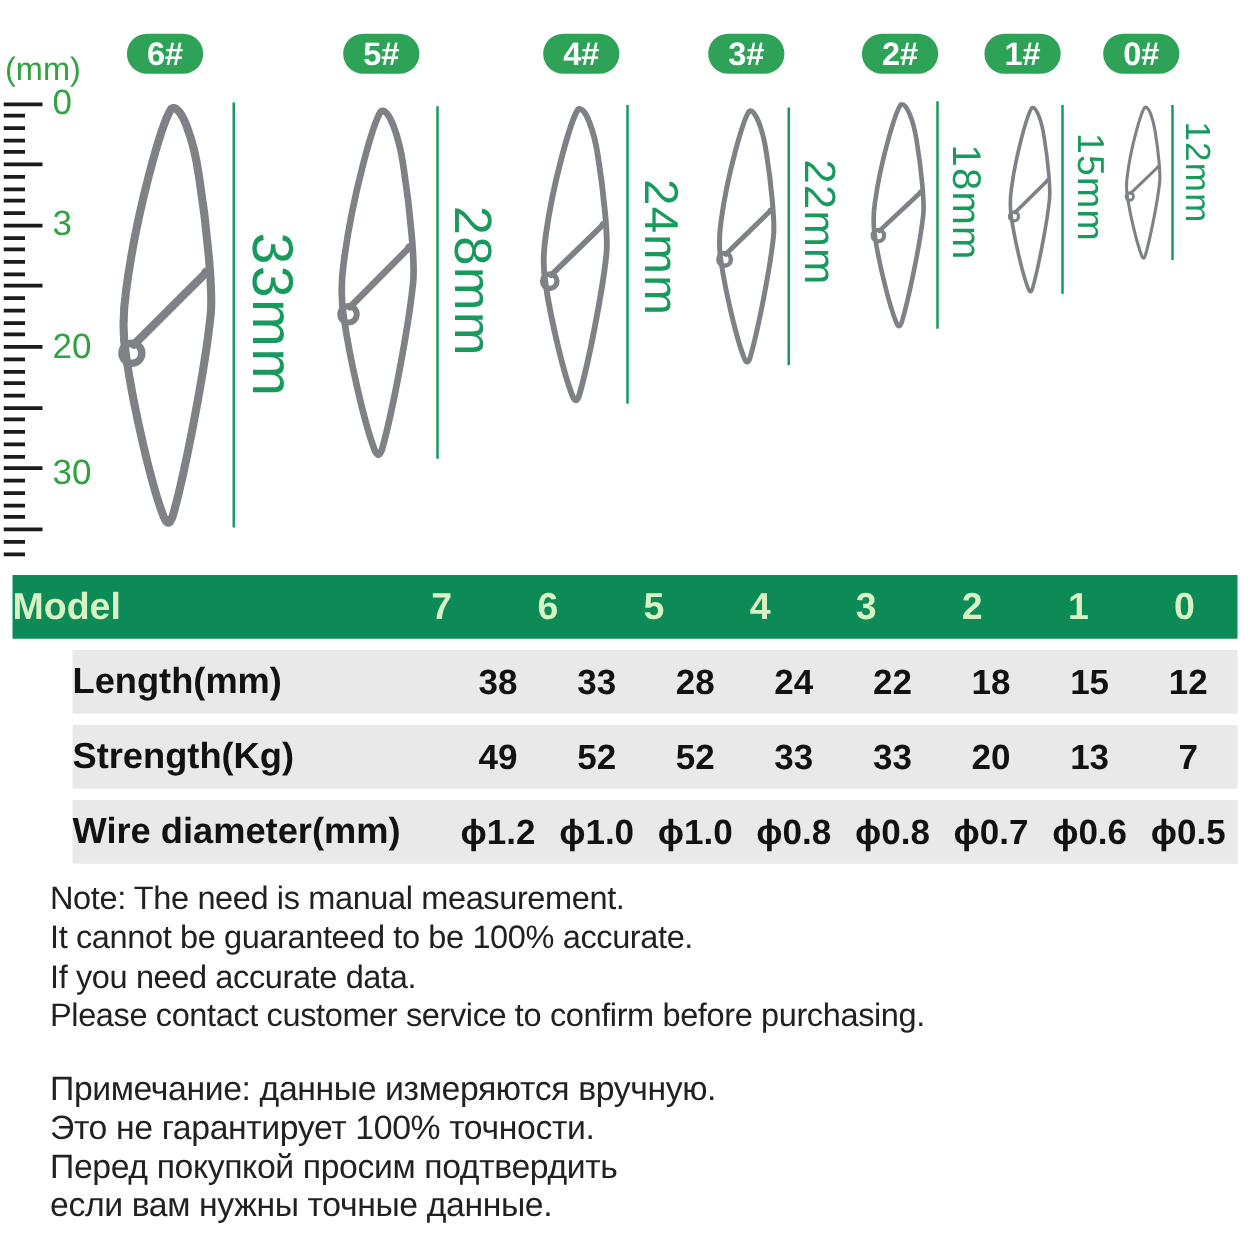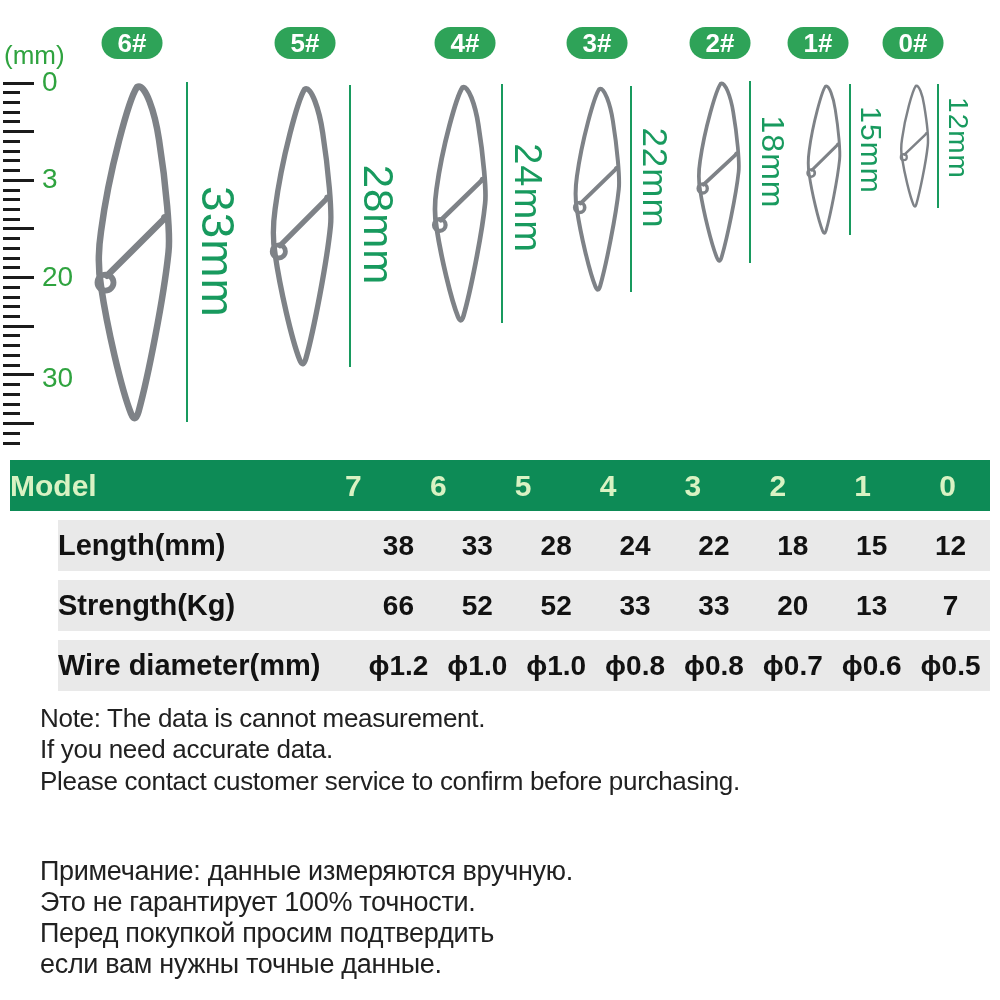--- a/index.html
+++ b/index.html
@@ -187,21 +187,21 @@
         <div class="cell-val">33</div>
         <div class="cell-val">28</div>
         <div class="cell-val">24</div>
         <div class="cell-val">22</div>
         <div class="cell-val">18</div>
         <div class="cell-val">15</div>
         <div class="cell-val">12</div>
       </div>
       <div class="trow body">
         <div class="cell-label">Strength(Kg)</div>
-        <div class="cell-val">66</div>
+        <div class="cell-val">49</div>
         <div class="cell-val">52</div>
         <div class="cell-val">52</div>
         <div class="cell-val">33</div>
         <div class="cell-val">33</div>
         <div class="cell-val">20</div>
         <div class="cell-val">13</div>
         <div class="cell-val">7</div>
       </div>
       <div class="trow body">
         <div class="cell-label">Wire diameter(mm)</div>
@@ -209,21 +209,22 @@
         <div class="cell-val">ϕ1.0</div>
         <div class="cell-val">ϕ1.0</div>
         <div class="cell-val">ϕ0.8</div>
         <div class="cell-val">ϕ0.8</div>
         <div class="cell-val">ϕ0.7</div>
         <div class="cell-val">ϕ0.6</div>
         <div class="cell-val">ϕ0.5</div>
       </div>
     </div>
   <div id="notes-en" class="notes">
-      <p>Note: The data is cannot measurement.</p>
+      <p>Note: The need is manual measurement.</p>
+      <p>It cannot be guaranteed to be 100% accurate.</p>
       <p>If you need accurate data.</p>
       <p>Please contact customer service to confirm before purchasing.</p>
     </div>
   <div id="notes-ru" class="notes">
       <p>Примечание: данные измеряются вручную.</p>
       <p>Это не гарантирует 100% точности.</p>
       <p>Перед покупкой просим подтвердить</p>
       <p>если вам нужны точные данные.</p>
     </div>
 </div>

